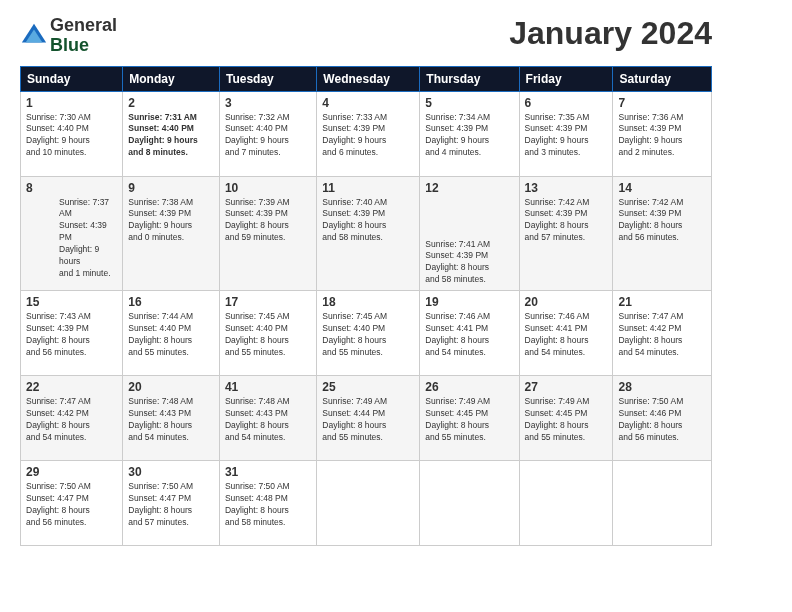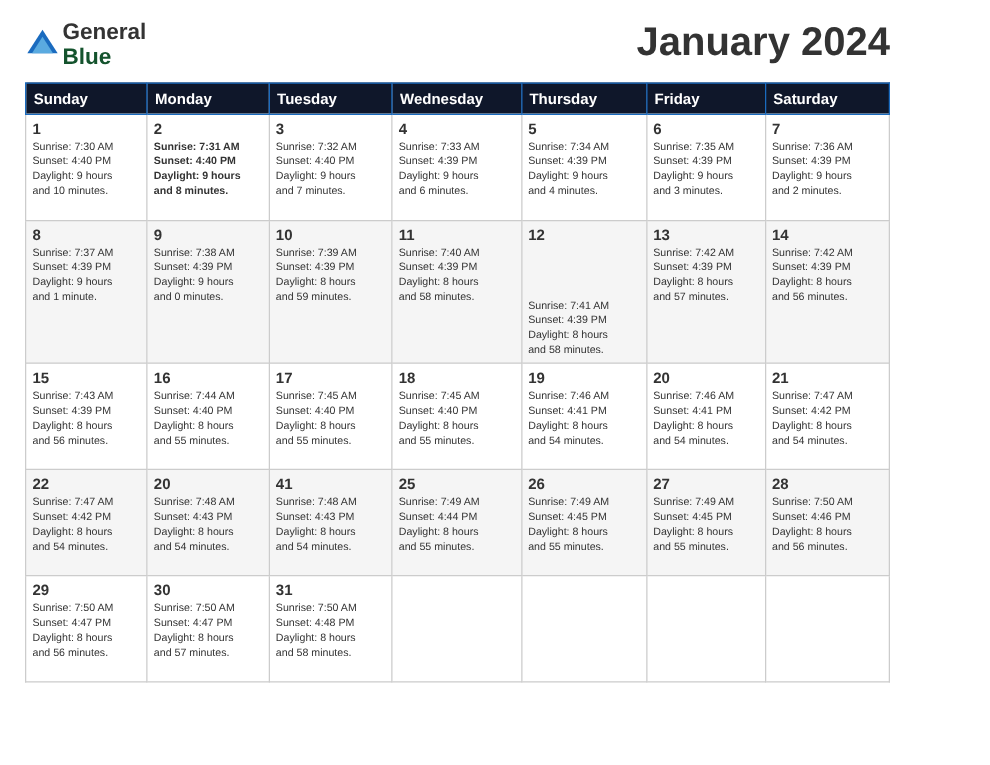--- a/index.html
+++ b/index.html
@@ -171,21 +171,21 @@
             <span class="day-num">7</span>
             <div class="day-info" style="white-space: pre-line;">Sunrise: 7:36 AM
 Sunset: 4:39 PM
 Daylight: 9 hours
 and 2 minutes.</div>
           </td>
         </tr>
         <tr>
           <td>
             <span class="day-num">8</span>
-            <div class="day-info" style="white-space: pre-line;">Sunrise: 7:37 AM
+            <div class="day-info" style="white-space: pre-line; margin-left: 33px;">Sunrise: 7:37 AM
 Sunset: 4:39 PM
 Daylight: 9 hours
 and 1 minute.</div>
           </td>
           <td>
             <span class="day-num">9</span>
             <div class="day-info" style="white-space: pre-line;">Sunrise: 7:38 AM
 Sunset: 4:39 PM
 Daylight: 9 hours
 and 0 minutes.</div>

